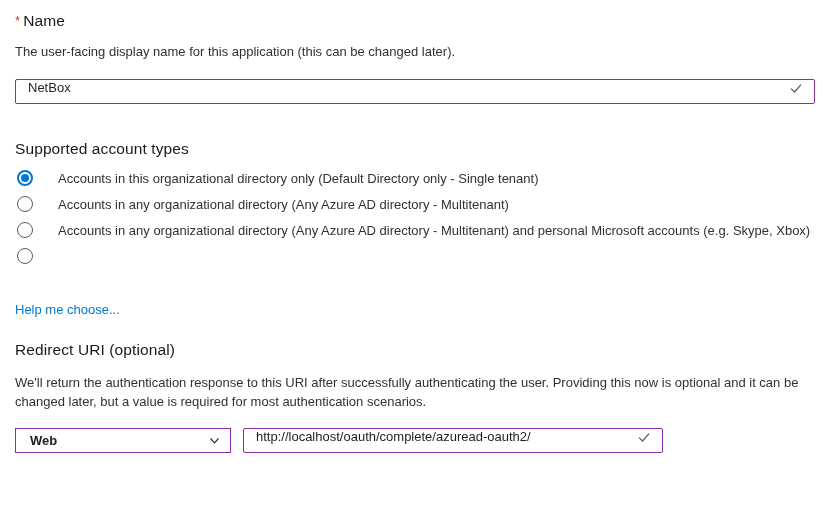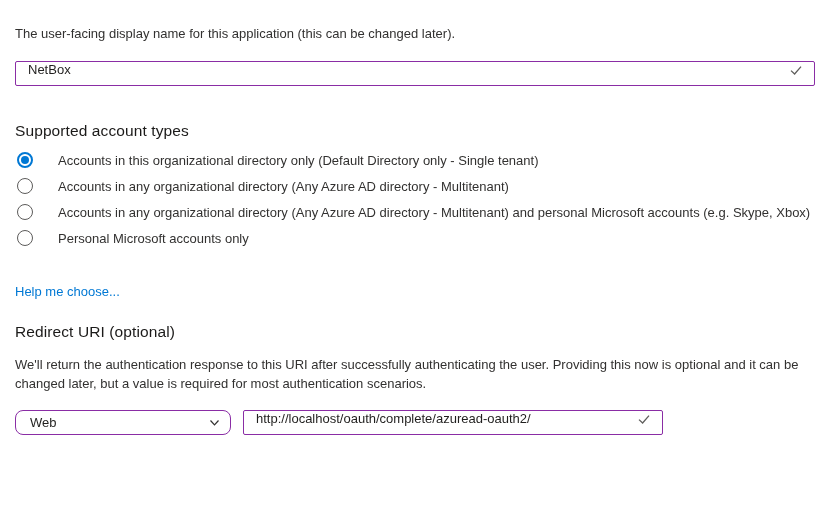--- a/index.html
+++ b/index.html
@@ -100,37 +100,39 @@
   .ru-desc { margin-top: 14px; width: 800px; }
   .ru-row {
     margin-top: 17px;
     display: flex;
     align-items: center;
   }
   .select-box {
     width: 216px;
     height: 25px;
     border: 1px solid #8a2da5;
-    border-radius: 8px;
+    border-radius: 0;
     display: flex;
     align-items: center;
     padding: 0 8px 0 14px;
     cursor: pointer;
     background: #fff;
+    font-weight: bold;
   }
   .select-box .select-value { flex: 1 1 auto; font-size: 13px; color: #201f1e; }
   .chevron-icon { flex: none; display: flex; align-items: center; }
   .uri-input { margin-left: 12px; width: 420px; }
 </style>
 </head>
 <body>
 
 <div class="page">
 
   
+  <div class="section-title"><span class="required-marker">*</span><span>Name</span></div>
 
   <div class="desc name-desc">The user-facing display name for this application (this can be changed later).</div>
 
   <div class="txt-input name-input">
     <input type="text" value="NetBox" style="">
     <span class="check-icon">
       <svg width="16" height="16" viewBox="0 0 16 16">
           <path d="M3 8.6 L6.6 12 L13 4.6" fill="none" stroke="#5f5e5c" stroke-width="1.3"></path>
         </svg>
     </span>
@@ -148,21 +150,20 @@
     <div class="radio-row">
       <span class="radio"></span>
       <span class="radio-label">Accounts in any organizational directory (Any Azure AD directory - Multitenant)</span>
     </div>
     <div class="radio-row">
       <span class="radio"></span>
       <span class="radio-label">Accounts in any organizational directory (Any Azure AD directory - Multitenant) and personal Microsoft accounts (e.g. Skype, Xbox)</span>
     </div>
     <div class="radio-row">
       <span class="radio"></span>
-      <span class="radio-label">Personal Microsoft accounts only</span>
     </div>
   </div>
 
   <a class="help-link">Help me choose...</a>
 
   
   <div class="section-title ru-title">Redirect URI (optional)</div>
 
   <div class="desc ru-desc">We'll return the authentication response to this URI after successfully authenticating the user. Providing this now is optional and it can be changed later, but a value is required for most authentication scenarios.</div>
 

